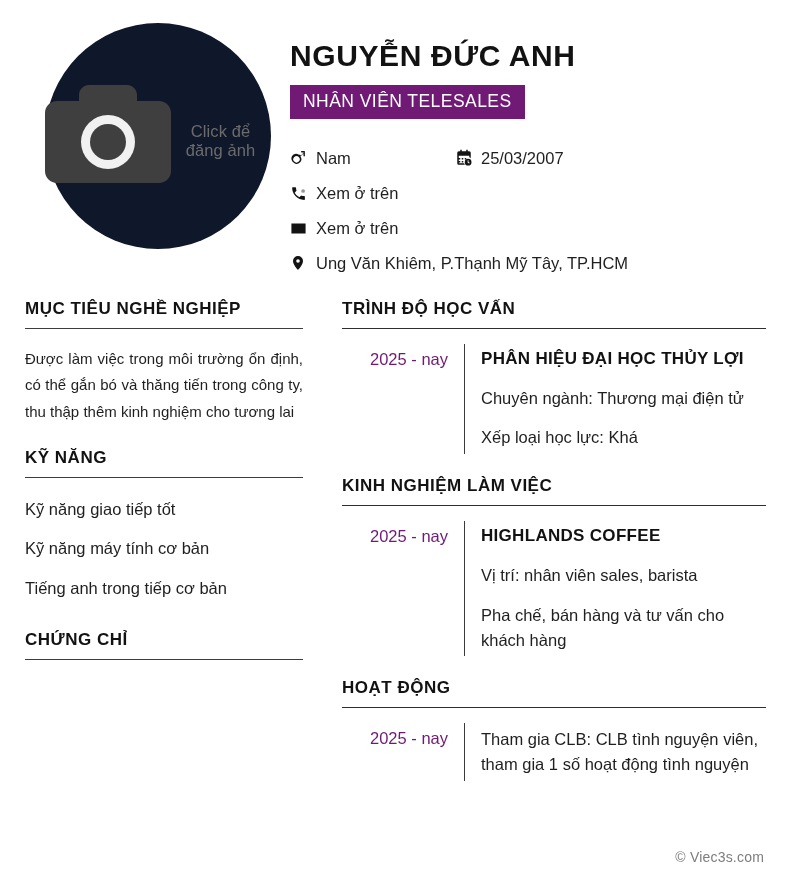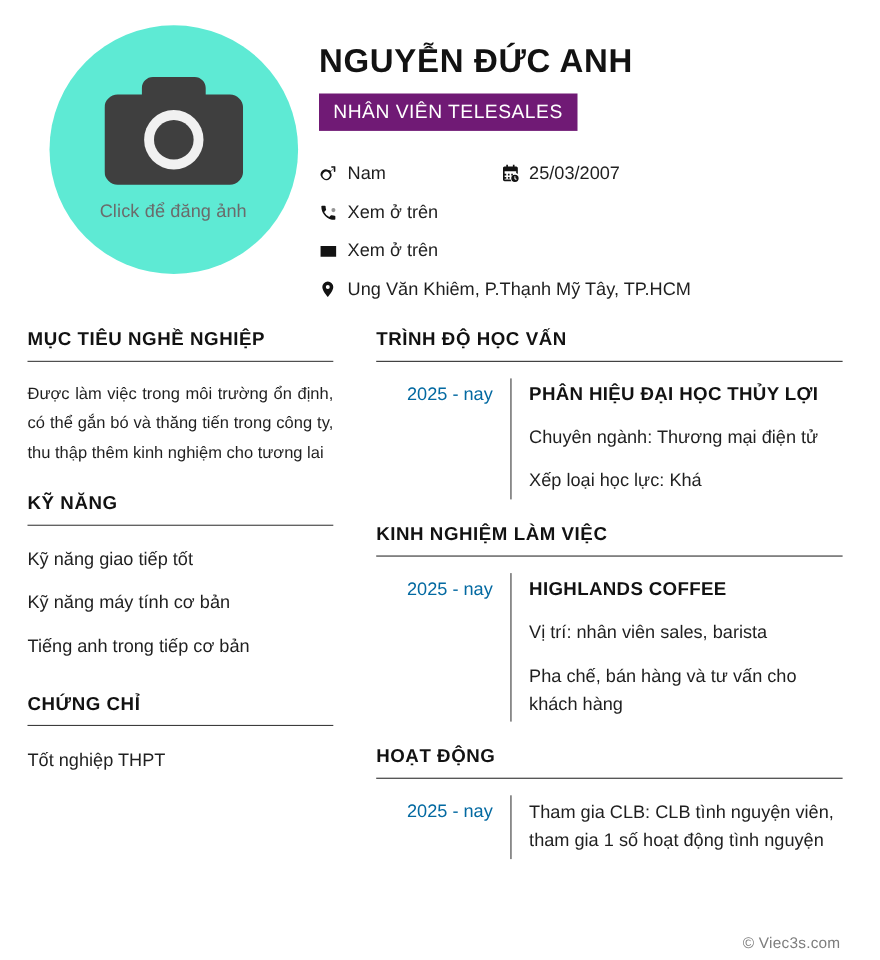--- a/index.html
+++ b/index.html
@@ -29,26 +29,27 @@
     flex: 0 0 265px;
     display: flex;
     justify-content: center;
     padding-top: 8px;
   }
 
   .avatar {
     width: 226px;
     height: 226px;
     border-radius: 50%;
-    background: #5eead4;
-    display: flex;
-    flex-direction: column;
+    background: #0f172a;
+    display: flex;
+    flex-direction: row;
     align-items: center;
     justify-content: center;
     cursor: pointer;
+    text-align: center;
   }
 
   .avatar svg { display: block; }
 
   .avatar-label {
     margin-top: 10px;
     font-size: 16.5px;
     color: #6b6b6b;
     letter-spacing: .1px;
   }
@@ -161,21 +162,21 @@
     margin-top: 15px;
   }
 
   .entry-date {
     width: 122px;
     flex: 0 0 122px;
     text-align: right;
     padding-right: 16px;
     padding-top: 6px;
     font-size: 16.5px;
-    color: #0369a1;
+    color: #701a75;
     white-space: nowrap;
   }
 
   .entry-main {
     flex: 1 1 auto;
     border-left: 1.5px solid #3a3a3a;
     padding-left: 16px;
     padding-bottom: 4px;
   }
 
@@ -297,23 +298,20 @@
       <ul class="bullet-list">
         <li>Kỹ năng giao tiếp tốt</li>
         <li>Kỹ năng máy tính cơ bản</li>
         <li>Tiếng anh trong tiếp cơ bản</li>
       </ul>
     </div>
 
     <div class="section">
       <div class="section-title">CHỨNG CHỈ</div>
       <div class="rule"></div>
-      <ul class="bullet-list">
-        <li>Tốt nghiệp THPT</li>
-      </ul>
     </div>
 
   </div>
 
   <div class="col-right">
 
     <div class="section">
       <div class="section-title">TRÌNH ĐỘ HỌC VẤN</div>
       <div class="rule"></div>
 

